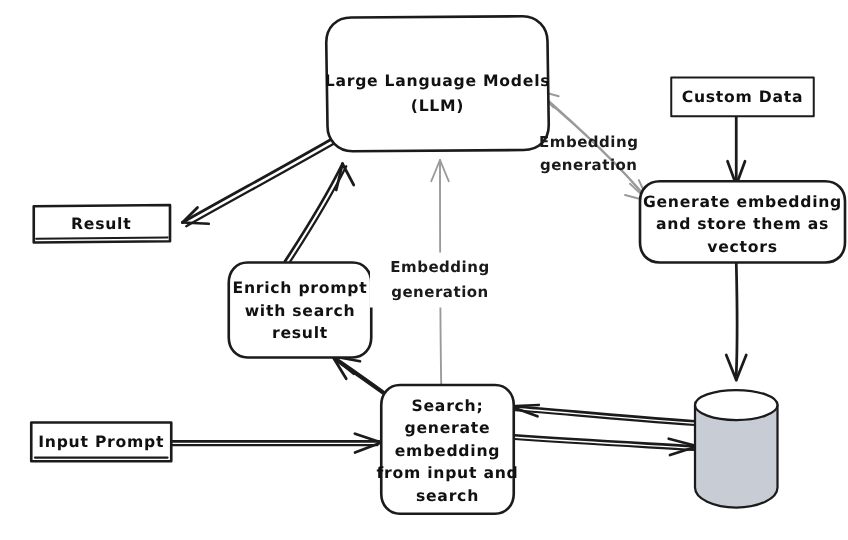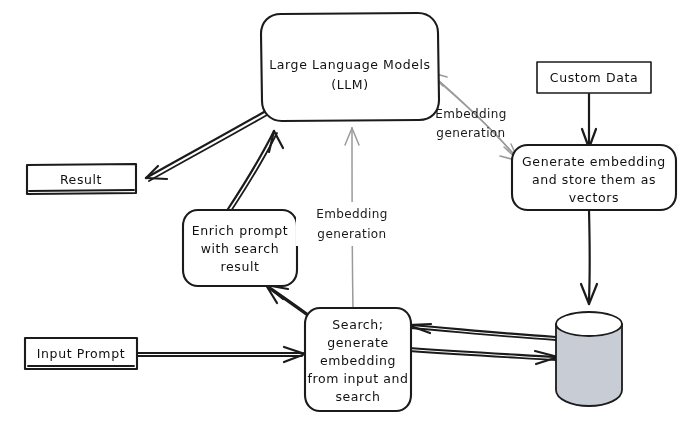--- a/index.html
+++ b/index.html
@@ -12,20 +12,21 @@
     height: 432px;
     position: relative;
     overflow: hidden;
     font-family: "DejaVu Sans", sans-serif;
   }
   #diagram-root {
     position: absolute;
     inset: 0;
     width: 678px;
     height: 432px;
+    font-weight: bold;
   }
   svg.diagram-canvas {
     position: absolute;
     left: 0;
     top: 0;
     width: 678px;
     height: 432px;
   }
   .node-text {
     font-family: "DejaVu Sans", sans-serif;

